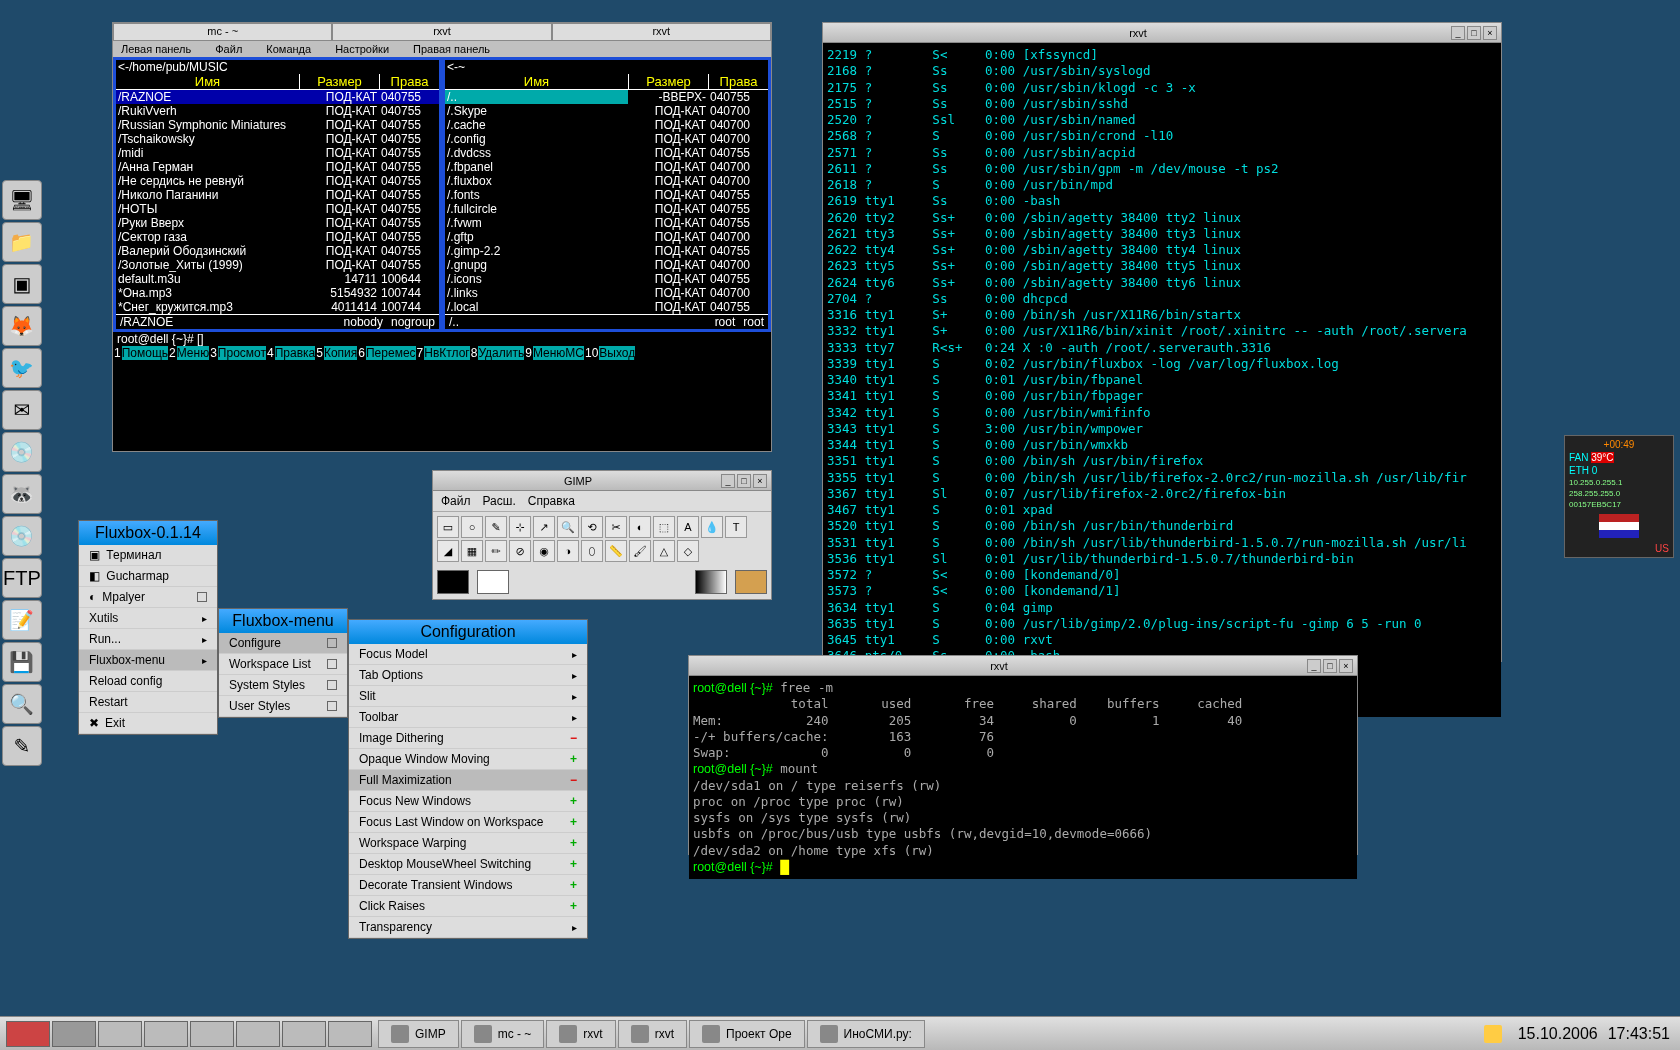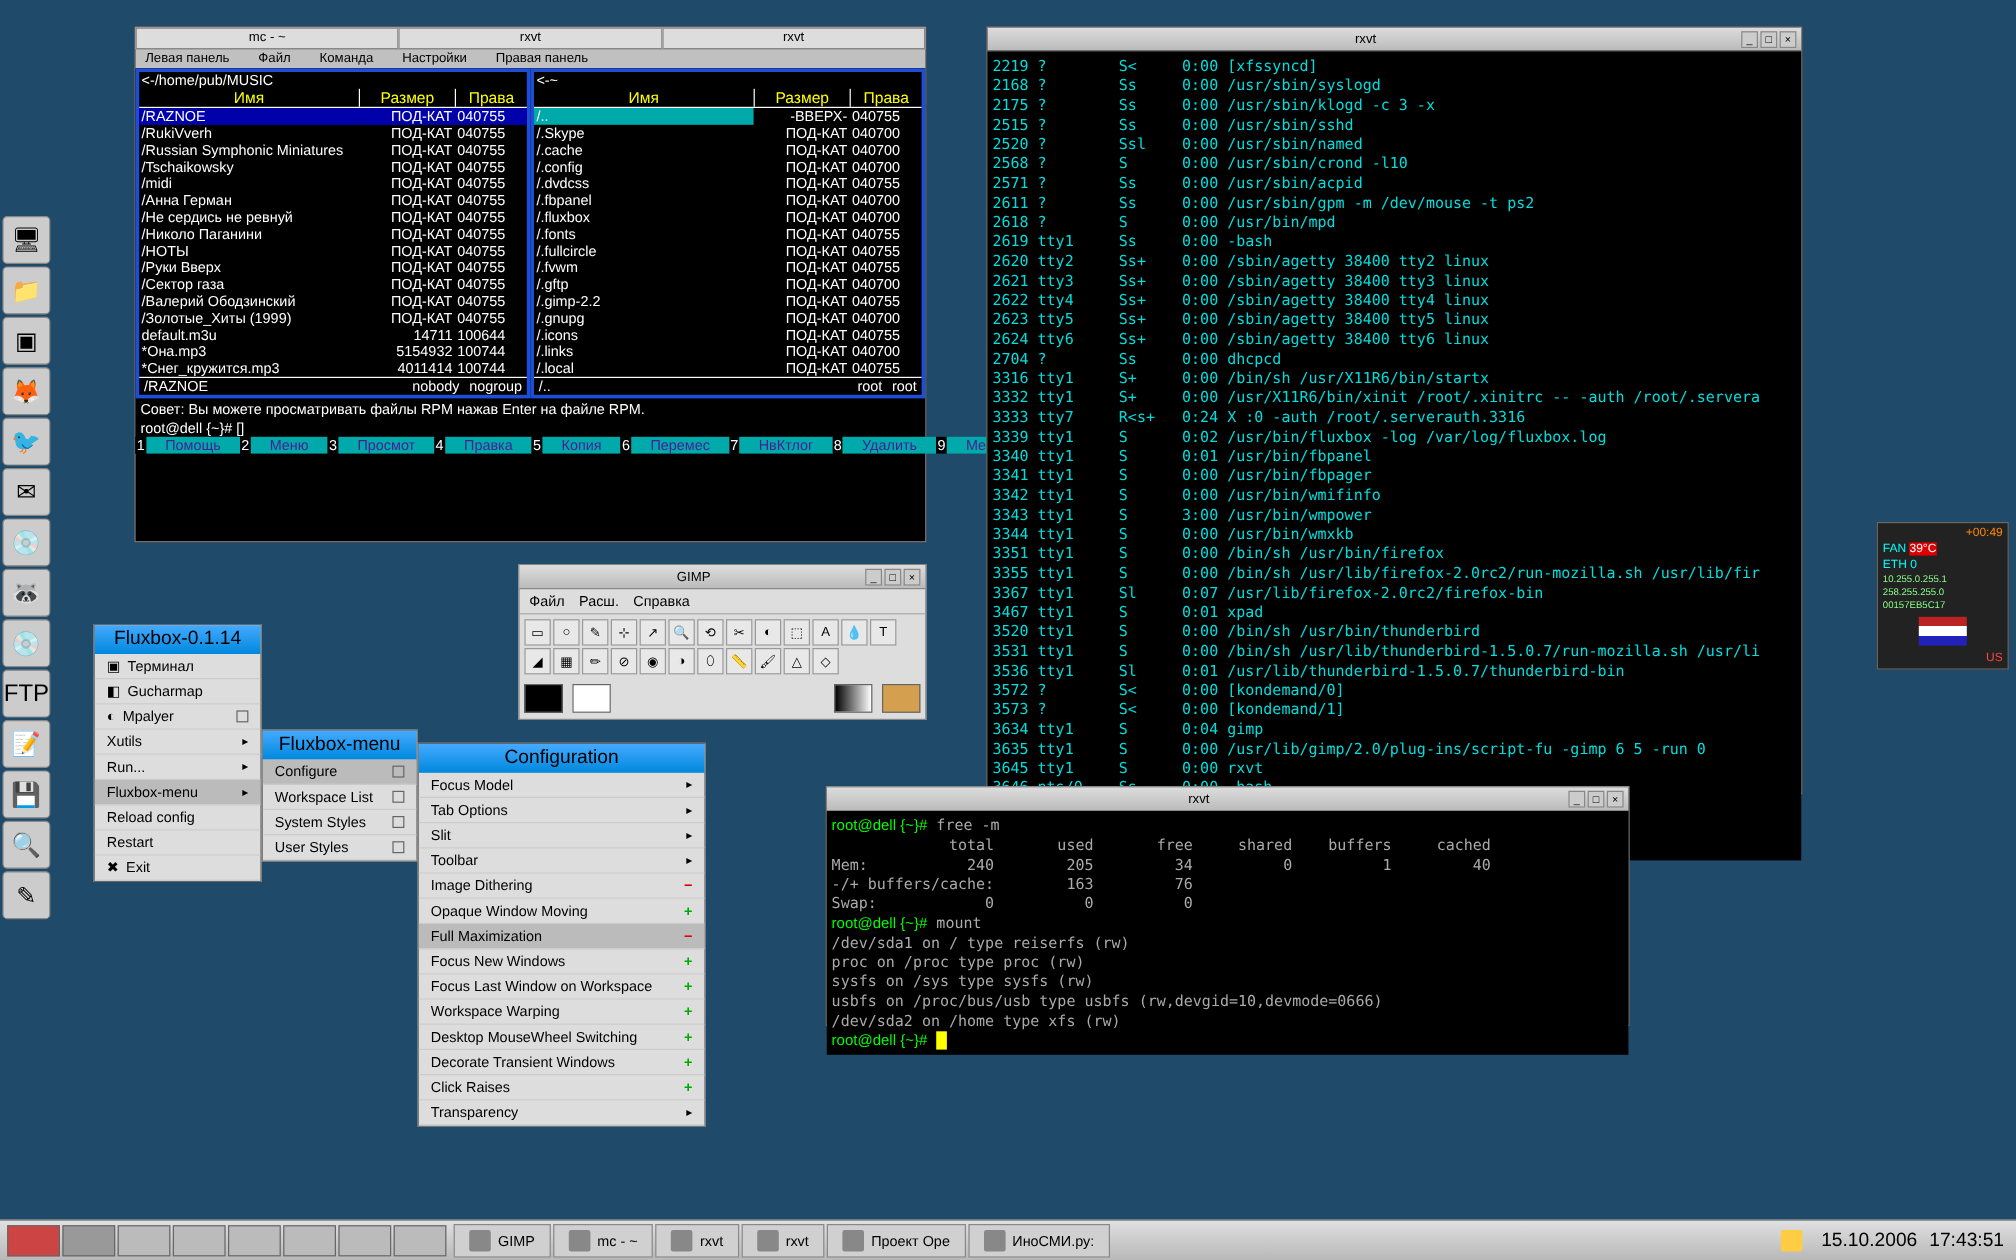--- a/index.html
+++ b/index.html
@@ -29,21 +29,21 @@
 .mc-row.sel{background:#008;color:#000}
 .mc-row.sel .n,.mc-row.sel .s,.mc-row.sel .p{background:#00a;color:#fff}
 .mc-row.hot .n{background:#0aa}
 .mc-footer{display:flex;border-top:1px solid #fff;font-size:12px}
 .mc-footer span{padding:0 4px}
 .mc-hint{color:#fff;padding:2px 4px;font-size:12px}
 .mc-prompt{color:#fff;padding:0 4px;font-size:12px}
 .mc-fkeys{background:#000;display:flex;font-size:12px}
 .mc-fkey{display:flex}
 .mc-fkey .num{color:#fff;background:#000;padding:0 1px}
-.mc-fkey .lbl{background:#0aa;color:#4c1d95;padding:0 16px}
+.mc-fkey .lbl{background:#0aa;color:#000000;padding:0 0}
 .rxvt1{left:822px;top:22px;width:680px;height:640px}
 .term-body{background:#000;color:#0dd;font-family:monospace;font-size:12.5px;padding:4px;line-height:1.3;white-space:pre;overflow:hidden}
 .rxvt2{left:688px;top:655px;width:670px;height:200px}
 .term2{color:#aaa}
 .term2 .g{color:#0f0}
 .term2 .y{color:#ff0}
 .gimp-window{position:absolute;left:432px;top:470px;width:340px;height:130px;background:#ddd;border:1px solid #888}
 .gimp-menubar{display:flex;gap:12px;padding:3px 8px;font-size:12px;border-bottom:1px solid #aaa}
 .gimp-tools{display:flex;flex-wrap:wrap;padding:4px;gap:2px}
 .gimp-tool{width:22px;height:22px;border:1px solid #999;background:#e8e8e8;display:flex;align-items:center;justify-content:center;font-size:11px}
@@ -292,21 +292,20 @@
               <span class="p">040755</span>
             </div>
           </div>
     <div class="mc-footer">
             <span style="flex:1">/..</span>
             <span>root</span>
             <span>root</span>
           </div>
    </div>
   </div>
-  <div class="mc-hint">Совет: Вы можете просматривать файлы RPM нажав Enter на файле RPM.</div>
   <div class="mc-prompt">root@dell {~}# []</div>
   <div class="mc-fkeys">
         <div class="mc-fkey">
           <span class="num">1</span>
           <span class="lbl">Помощь</span>
         </div>
         <div class="mc-fkey">
           <span class="num">2</span>
           <span class="lbl">Меню</span>
         </div>
@@ -581,21 +580,21 @@
         <span class="fb-plus">+</span>
       </div>
       <div class="fb-item">
         <span>Transparency</span>
         <span class="arrow">▸</span>
       </div>
     </div>
 </div>
 
 <div class="sysmon">
- <div style="color:#f80;text-align:right">+00:49</div>
+ <div style="color:#f80;text-align:center">+00:49</div>
  <div><span style="color:#0ff">FAN</span> <span style="background:#d00;color:#fff">39°C</span></div>
  <div style="color:#0ff">ETH 0</div>
  <div style="color:#8f8;font-size:8px">10.255.0.255.1</div>
  <div style="color:#8f8;font-size:8px">258.255.255.0</div>
  <div style="color:#8f8;font-size:8px">00157EB5C17</div>
  <div class="flag"></div>
  <div style="text-align:right;color:#f44">US</div>
 </div>
 
 <div class="taskbar">

